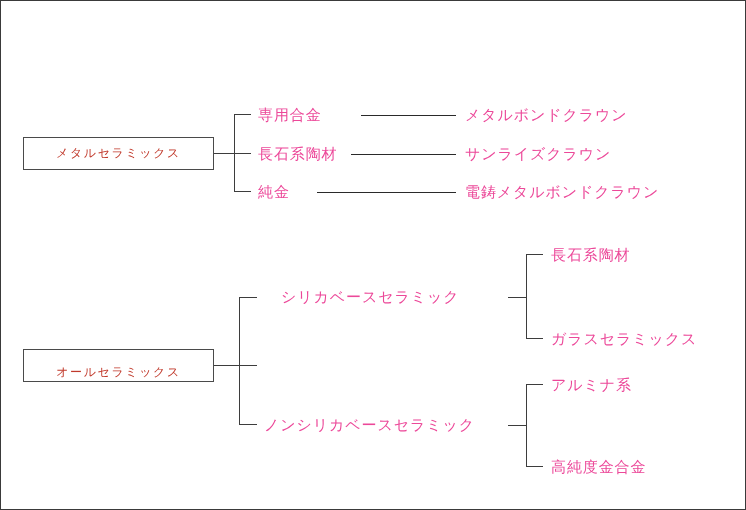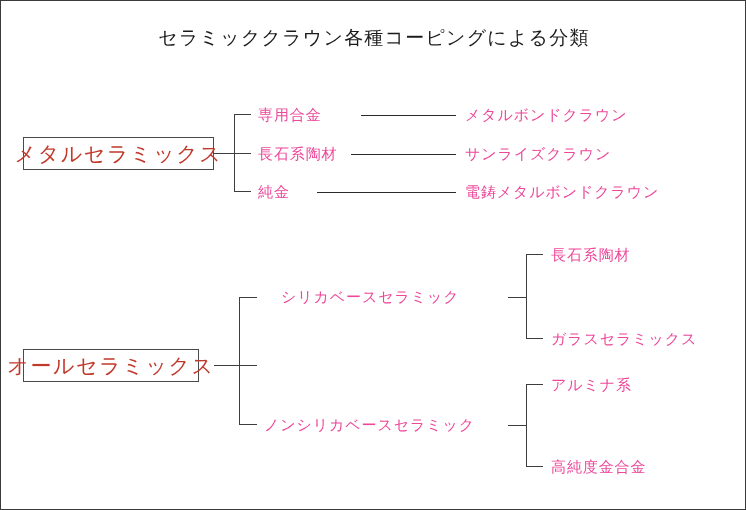--- a/index.html
+++ b/index.html
@@ -31,21 +31,21 @@
     color: #1a1a1a;
     white-space: nowrap;
   }
   
   .rootbox {
     position: absolute;
     box-sizing: border-box;
     border: 1px solid #4a4a4a;
     background: #ffffff;
     color: #c0392b;
-    font-size: 21px;
+    font-size: 12px;
     letter-spacing: 1.6px;
     display: flex;
     align-items: center;
     justify-content: center;
     white-space: nowrap;
   }
   
   .node {
     position: absolute;
     font-size: 15px;
@@ -71,21 +71,20 @@
   .hline.thick {
     height: 1px;
     background: #2a2a2a;
   }
 </style>
 </head>
 <body>
 
 <div id="canvas">
 
-  <div class="title">セラミッククラウン各種コーピングによる分類</div>
 
   <div class="rootbox" style="left:22px; top:136px; width:191px; height:33px;">
     <span>メタルセラミックス</span>
   </div>
 
   <div class="hline" style="left:213px; top:152px; width:20px;"></div>
 
   <div class="vline" style="left:233px; top:113px; height:78px;"></div>
 
   <div class="hline" style="left:233px; top:113px; width:17px;"></div>
@@ -97,21 +96,21 @@
   <div class="node c" style="left:257px; top:191px;">純金</div>
 
   <div class="hline thick" style="left:360px; top:114px; width:95px;"></div>
   <div class="hline thick" style="left:350px; top:153px; width:105px;"></div>
   <div class="hline thick" style="left:316px; top:191px; width:139px;"></div>
 
   <div class="node c" style="left:464px; top:153px;">サンライズクラウン</div>
   <div class="node c" style="left:464px; top:114px;">メタルボンドクラウン</div>
   <div class="node c" style="left:464px; top:191px;">電鋳メタルボンドクラウン</div>
 
-  <div class="rootbox" style="left:22px; top:348px; width:176px; height:33px;">
+  <div class="rootbox" style="left:22px; top:348px; width:191px; height:33px;align-items:flex-end;">
     <span>オールセラミックス</span>
   </div>
 
   <div class="hline" style="left:213px; top:364px; width:25px;"></div>
   <div class="vline" style="left:238px; top:296px; height:127px;"></div>
   <div class="hline" style="left:238px; top:296px; width:18px;"></div>
   <div class="hline" style="left:238px; top:364px; width:18px;"></div>
   <div class="hline" style="left:238px; top:423px; width:18px;"></div>
 
   <div class="node c" style="left:280px; top:296px;">シリカベースセラミック</div>

